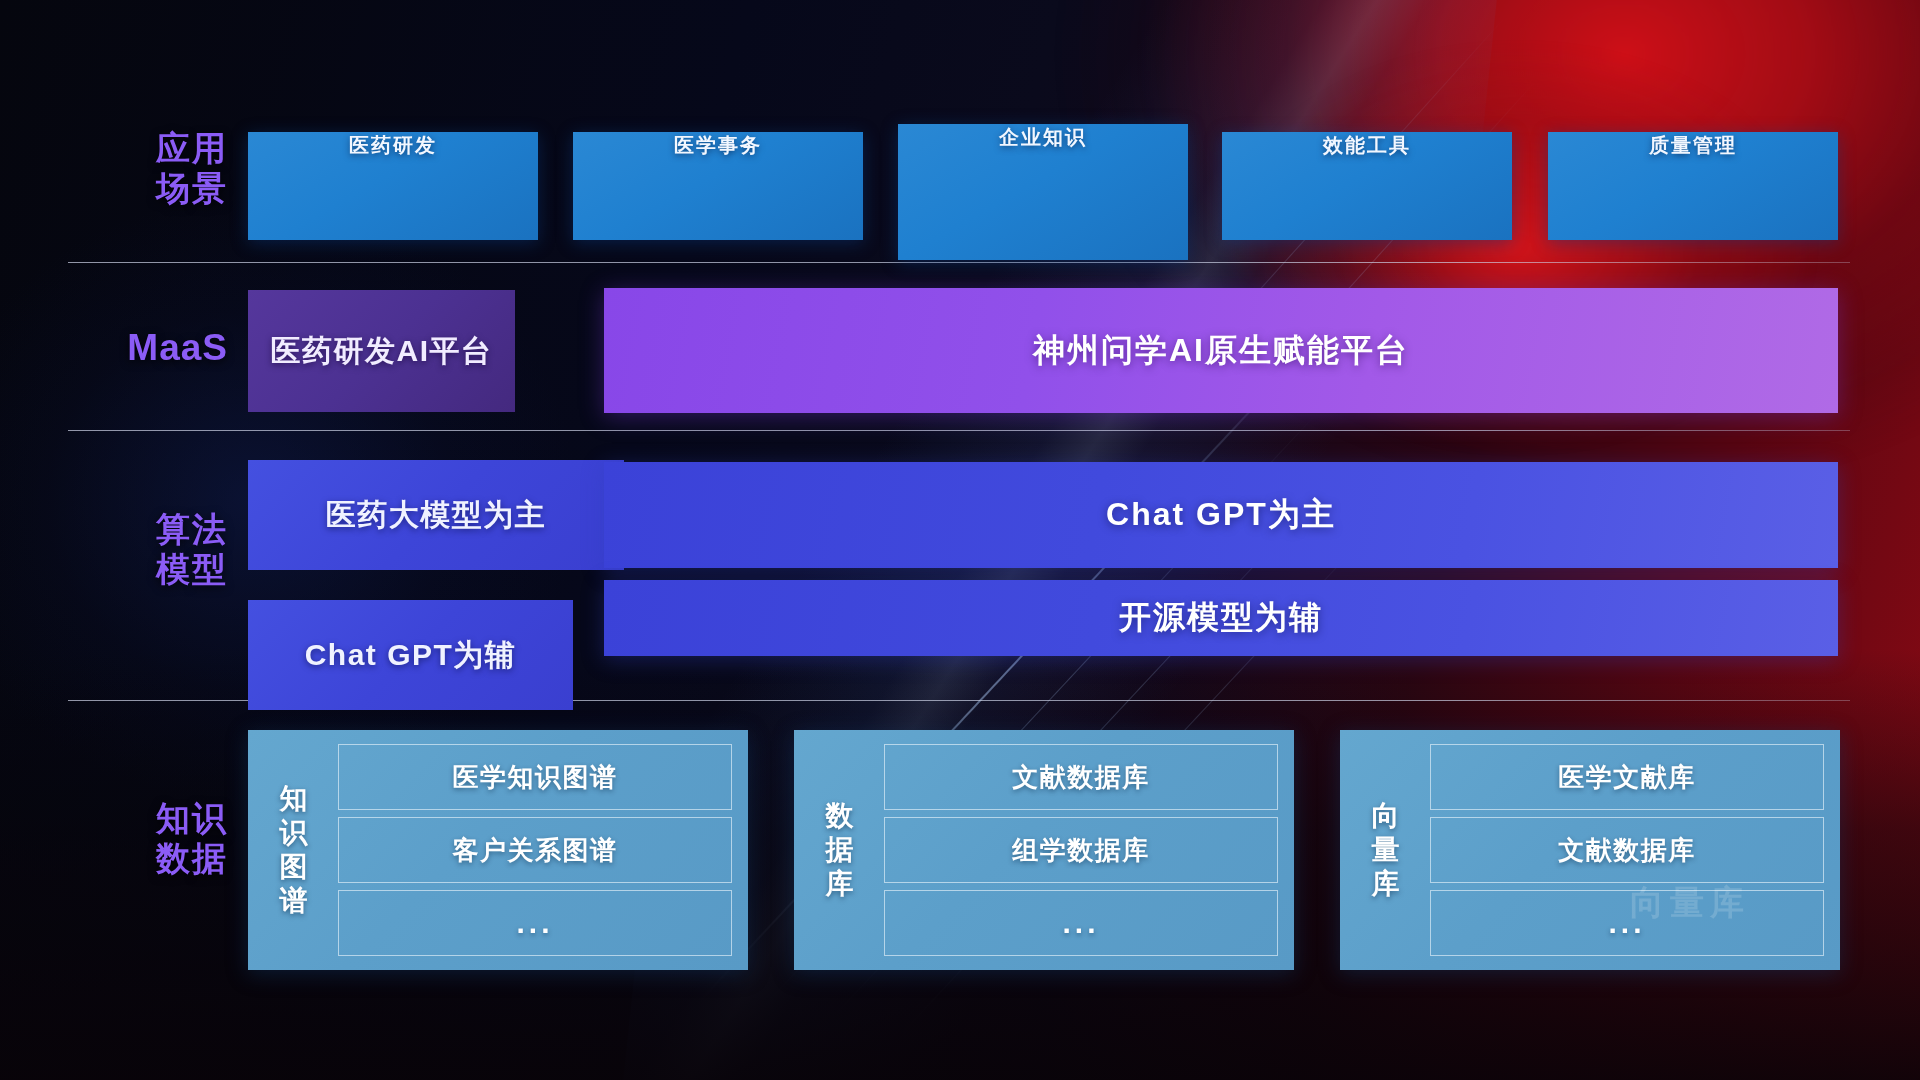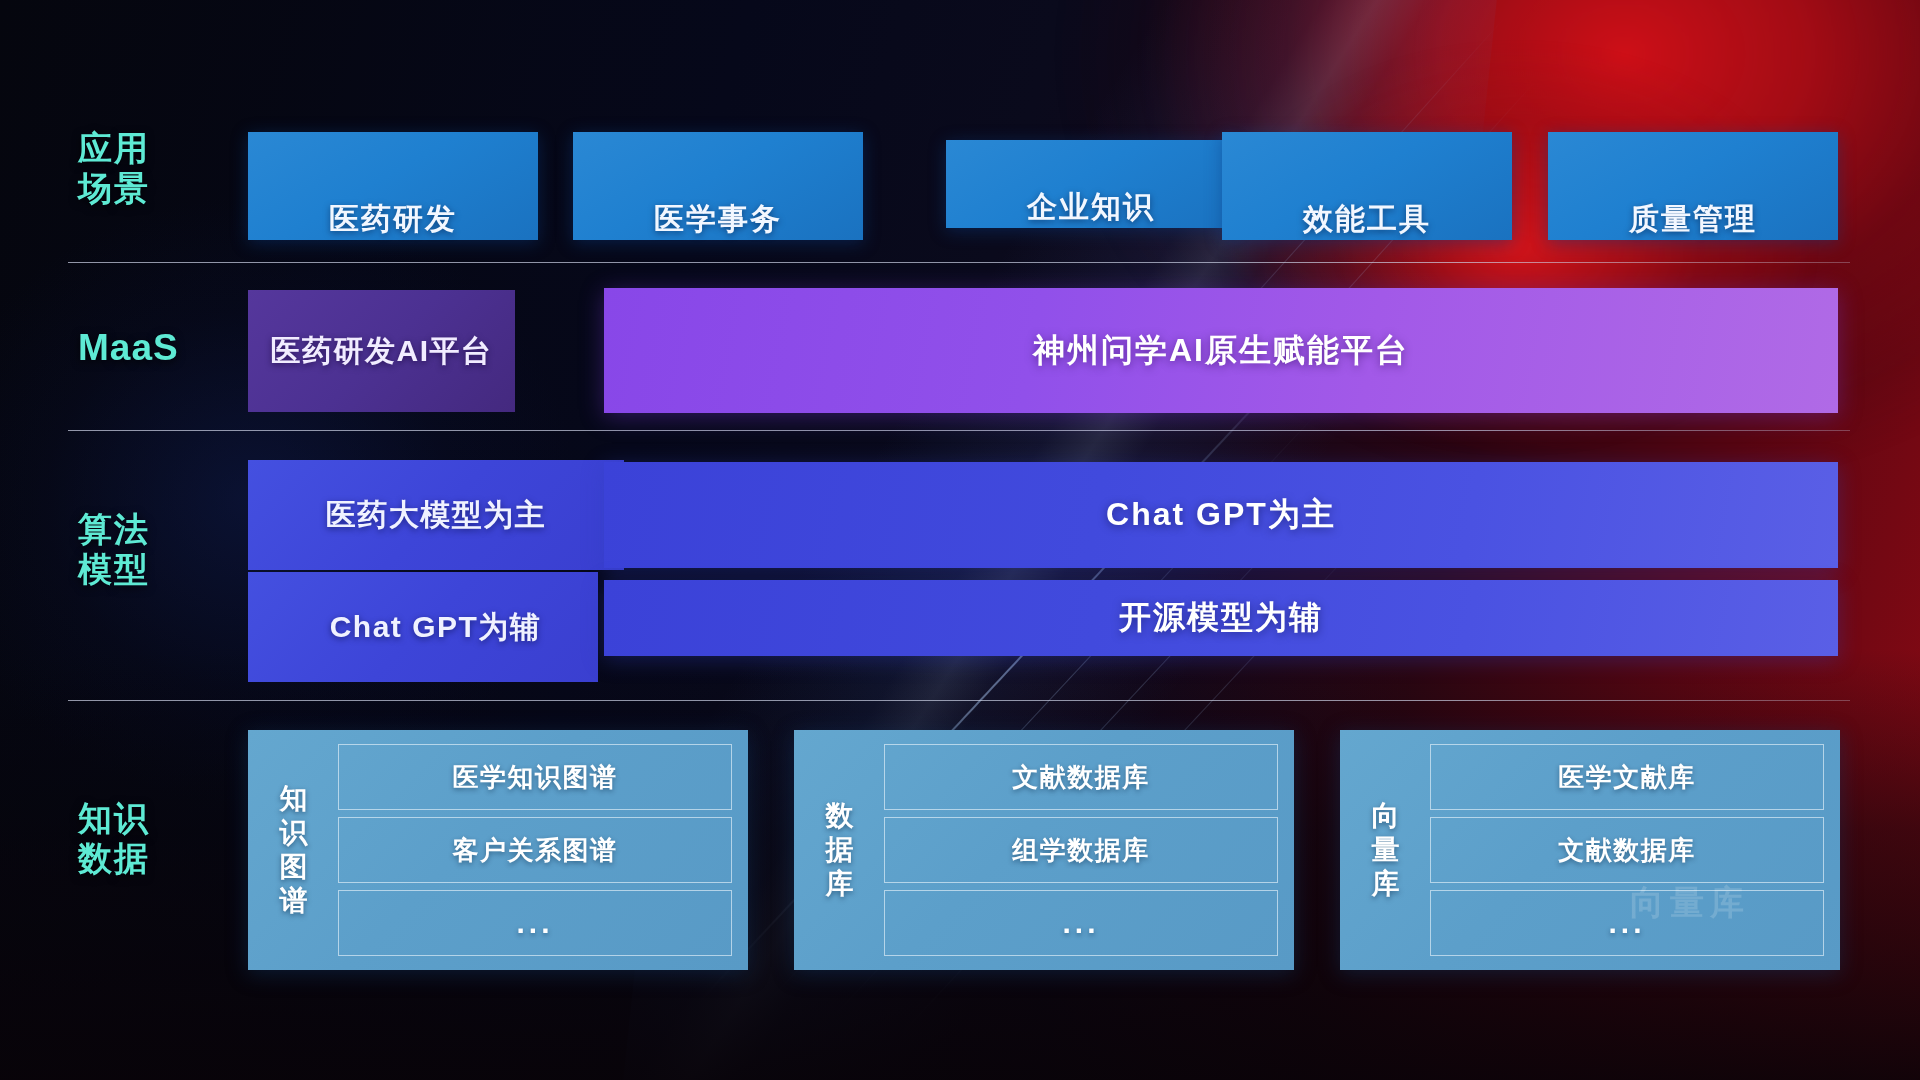--- a/index.html
+++ b/index.html
@@ -75,43 +75,43 @@
   }
   .streak.thin { height: 1px; opacity: 0.55; }
 
   
   .diagram {
     position: absolute;
     inset: 0;
   }
   .row-label {
     position: absolute;
-    color: #5eead4;
+    color: #8b5cf6;
     font-weight: bold;
     letter-spacing: 2px;
     line-height: 1.18;
-    text-align: left;
+    text-align: right;
     text-shadow: 0 2px 8px rgba(0,0,0,0.8);
     white-space: pre-line;
   }
   .divider {
     position: absolute;
     height: 1px;
     background: linear-gradient(90deg, rgba(200,205,225,0.72) 0%, rgba(206,212,232,0.68) 78%, rgba(206,212,232,0.30) 100%);
   }
 
   
   .app-box {
     position: absolute;
     display: flex;
-    align-items: flex-end;
+    align-items: flex-start;
     justify-content: center;
     background: linear-gradient(150deg, #2a88d4 0%, #1f80d0 45%, #1a72c0 100%);
     color: #f2f7ff;
-    font-size: 30px;
+    font-size: 20px;
     font-weight: bold;
     letter-spacing: 2px;
     text-shadow: 0 2px 6px rgba(0,20,60,0.55);
     box-shadow: 0 3px 16px rgba(10,60,130,0.45);
   }
 
   
   .maas-left {
     position: absolute;
     display: flex;
@@ -254,21 +254,21 @@
 模型</div>
     <div class="row-label" style="left:78px; top:798px; width:150px; font-size:34px;">知识
 数据</div>
 
     <div class="app-box" style="left:248px; top:132px; width:290px; height:108px;">
       <span>医药研发</span>
     </div>
     <div class="app-box" style="left:573px; top:132px; width:290px; height:108px;">
       <span>医学事务</span>
     </div>
-    <div class="app-box" style="left:898px; top:140px; width:290px; height:88px;margin-left:48px;">
+    <div class="app-box" style="left:898px; top:124px; width:290px; height:136px;">
       <span>企业知识</span>
     </div>
     <div class="app-box" style="left:1222px; top:132px; width:290px; height:108px;">
       <span>效能工具</span>
     </div>
     <div class="app-box" style="left:1548px; top:132px; width:290px; height:108px;">
       <span>质量管理</span>
     </div>
 
     <div class="maas-left" style="left:248px; top:290px; width:267px; height:122px;">
@@ -278,21 +278,21 @@
       <span>神州问学AI原生赋能平台</span>
     </div>
 
     <div class="algo-left" style="left:248px; top:460px; width:376px; height:110px;">
       <span>医药大模型为主</span>
     </div>
     <div class="algo-right" style="left:604px; top:462px; width:1234px; height:106px;">
       <span>Chat GPT为主</span>
     </div>
 
-    <div class="algo-left" style="left:248px; top:572px; width:325px; height:110px;padding-left:25px;">
+    <div class="algo-left" style="left:248px; top:600px; width:325px; height:110px;">
       <span>Chat GPT为辅</span>
     </div>
     <div class="algo-right" style="left:604px; top:580px; width:1234px; height:76px;">
       <span>开源模型为辅</span>
     </div>
 
     <div class="kn-panel" style="left:248px; top:730px; width:500px; height:240px;">
       <div class="kn-vlabel">知
 识
 图

